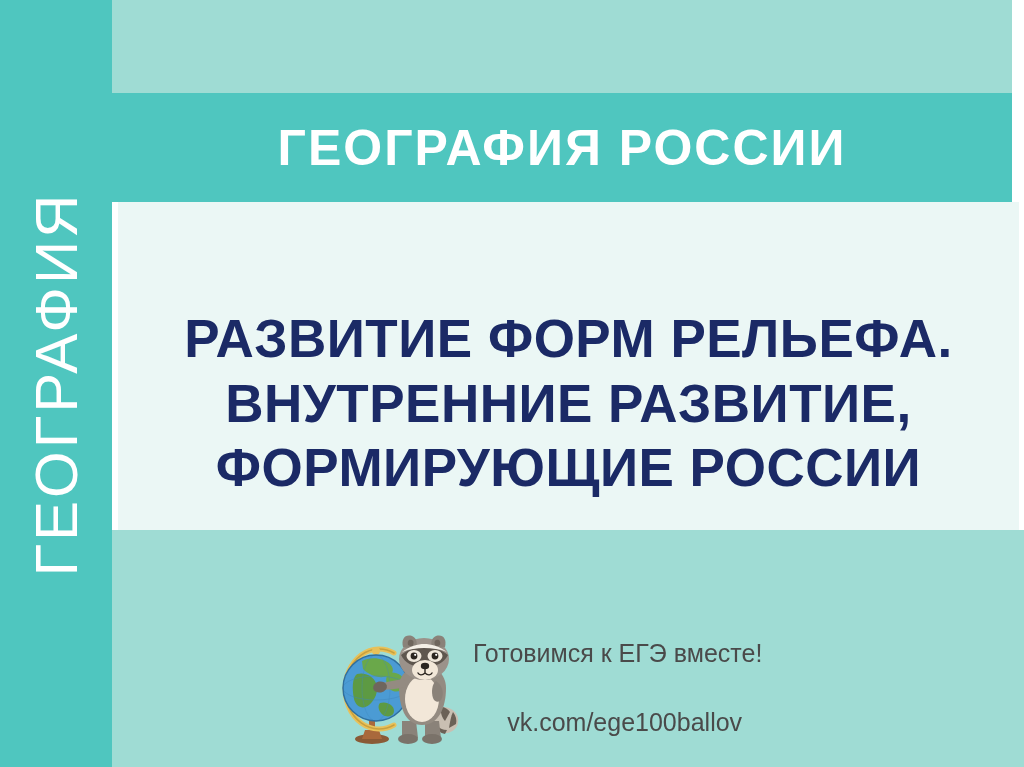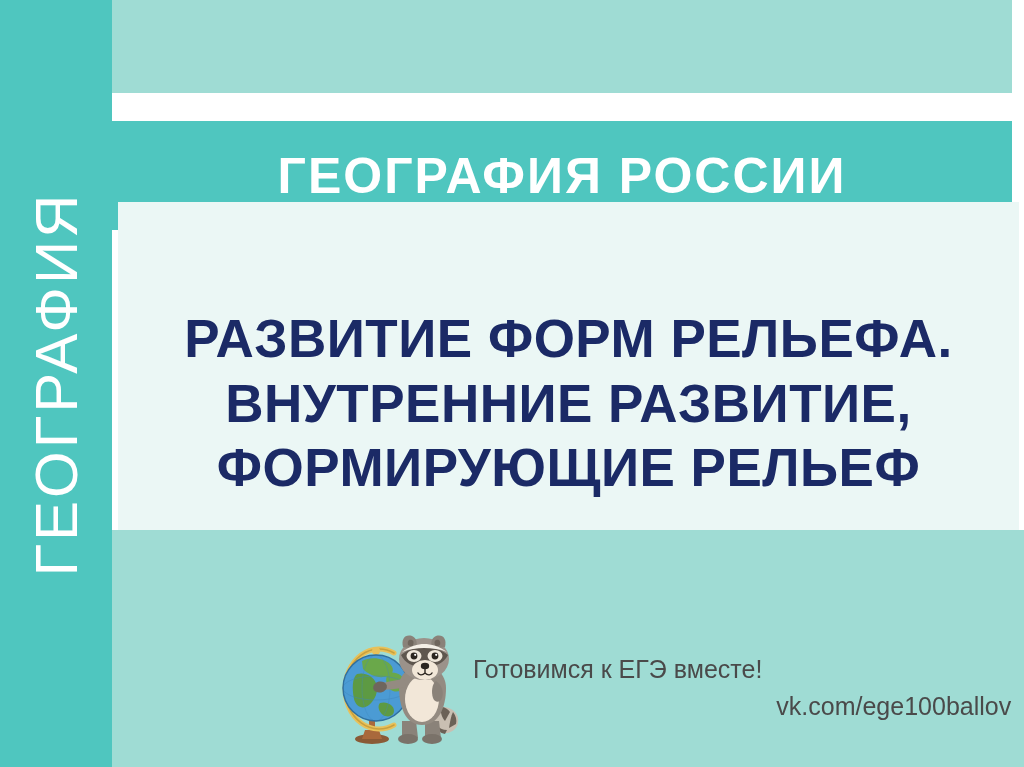--- a/index.html
+++ b/index.html
@@ -52,21 +52,20 @@
   .header-band {
     position: absolute;
     left: 112px;
     top: 93px;
     width: 900px;
     height: 109px;
     background: #4fc6bf;
     display: flex;
     align-items: center;
     justify-content: center;
-    margin-top: 28px;
   }
   .header-title {
     color: #ffffff;
     font-size: 50px;
     font-weight: bold;
     letter-spacing: 2px;
     font-family: "Liberation Sans", sans-serif;
     text-align: center;
   }
 
@@ -114,22 +113,23 @@
   }
   .mascot {
     position: relative;
     width: 135px;
     height: 118px;
     flex: 0 0 auto;
   }
   .footer-text {
     margin-left: 6px;
     display: flex;
-    flex-direction: row;
+    flex-direction: column;
     justify-content: center;
+    align-items: center;
   }
   .footer-line1, .footer-line2 {
     color: #4a4a4a;
     font-size: 25px;
     font-weight: normal;
     letter-spacing: 0px;
     font-family: "Liberation Sans", sans-serif;
     line-height: 1.25;
     white-space: nowrap;
   }
@@ -149,21 +149,21 @@
     <div class="sidebar-label">ГЕОГРАФИЯ</div>
   </div>
 
   <div class="header-band">
     <div class="header-title">ГЕОГРАФИЯ РОССИИ</div>
   </div>
 
   <div class="content-panel">
     <div class="content-title-line">РАЗВИТИЕ ФОРМ РЕЛЬЕФА.</div>
     <div class="content-title-line">ВНУТРЕННИЕ РАЗВИТИЕ,</div>
-    <div class="content-title-line">ФОРМИРУЮЩИЕ РЕЛЬЕФ</div>
+    <div class="content-title-line">ФОРМИРУЮЩИЕ РОССИИ</div>
   </div>
 
   <div class="bottom-mint-block"></div>
 
   <div class="footer-logo">
 
     <div class="mascot">
       <svg width="135" height="118" viewBox="0 0 135 118" xmlns="http://www.w3.org/2000/svg">
 
         <ellipse cx="40" cy="110" rx="17" ry="5" fill="#8a5a36"></ellipse>

